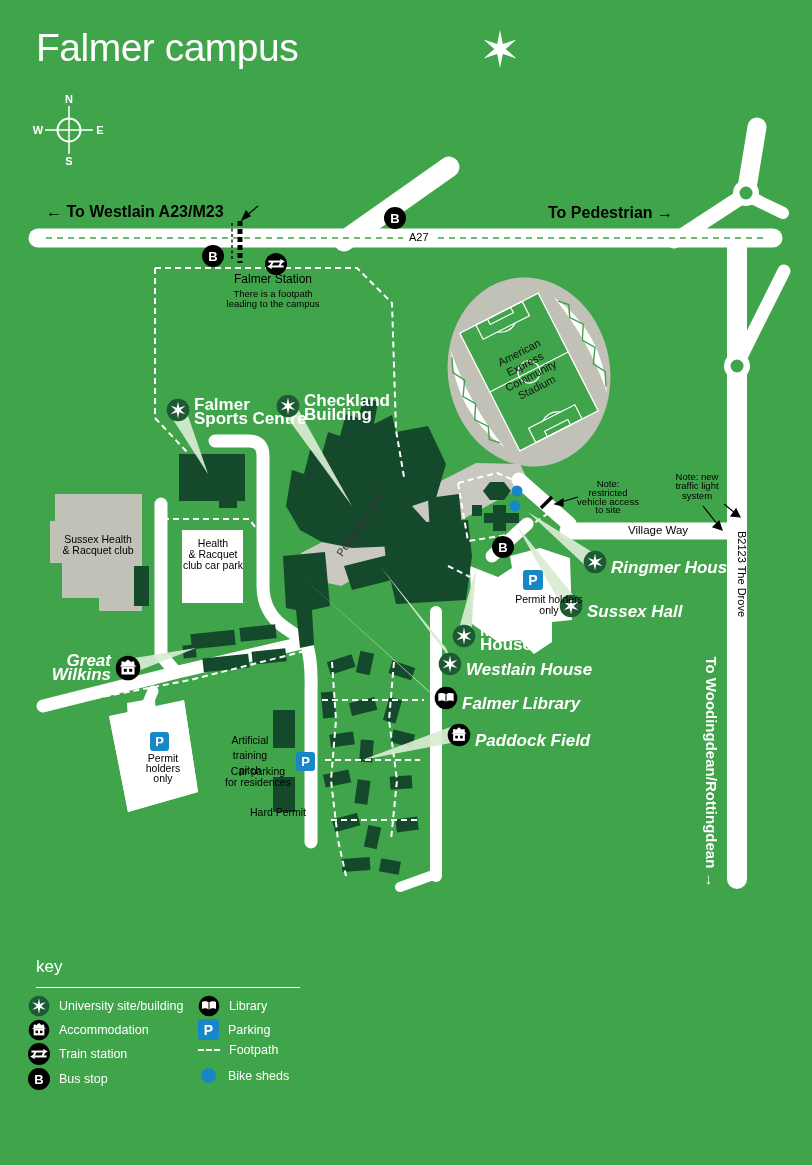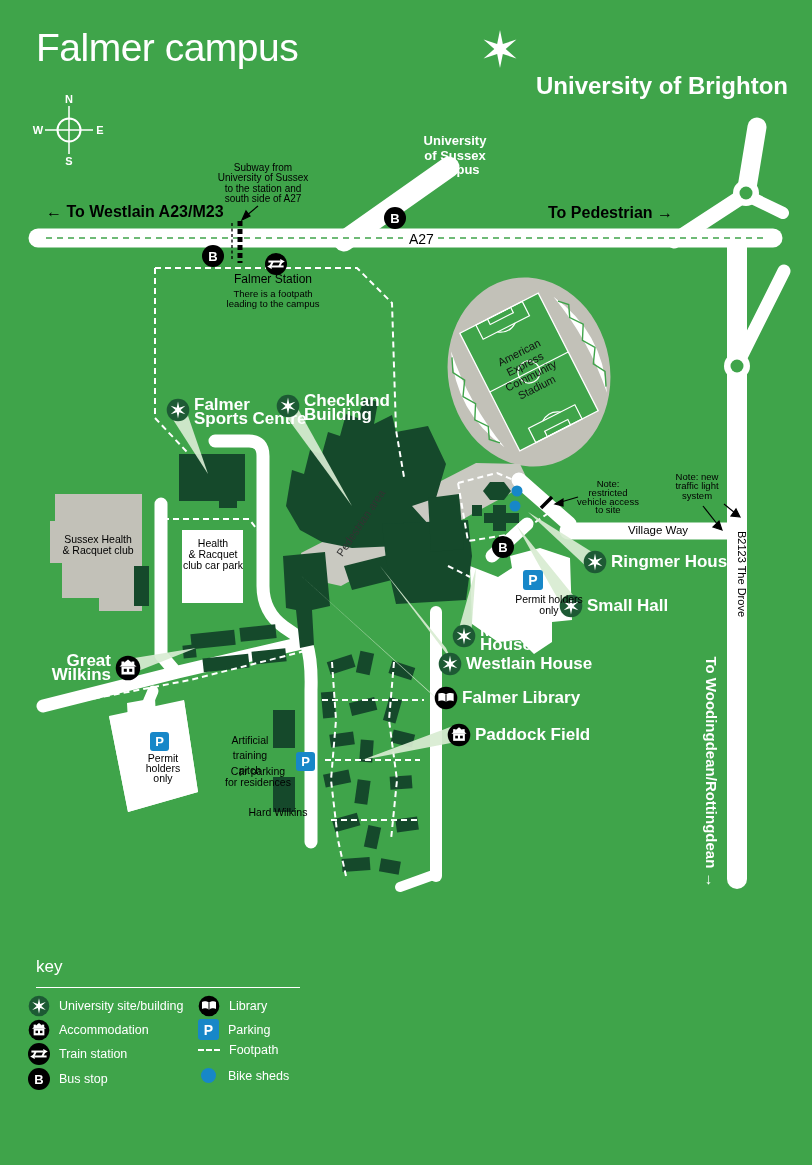--- a/index.html
+++ b/index.html
@@ -6,24 +6,24 @@
   #stage{position:relative;width:812px;height:1165px;background:#3fa44a;overflow:hidden;
          font-family:"Liberation Sans",sans-serif;}
   #map-svg{position:absolute;left:0;top:0;z-index:1;}
   .lbl{position:absolute;z-index:3;}
   .pre{white-space:pre-line;}
   .title{color:#fff;font-size:39px;font-weight:400;letter-spacing:-0.5px;}
   .logoname{color:#fff;font-size:24px;font-weight:bold;}
   .dirlbl{color:#000;font-size:16px;font-weight:bold;}
   .whitebold{color:#fff;font-weight:bold;font-size:13px;line-height:14.5px;text-align:center;}
   .note{color:#000;font-size:9.5px;line-height:10px;text-align:center;}
-  .roadlbl{color:#000;font-size:14px;}
+  .roadlbl{color:#000;font-size:11px;}
   .arealbl{color:#000;font-size:10.5px;line-height:11px;text-align:center;}
   .sitewrap{position:absolute;z-index:3;display:flex;gap:4px;align-items:flex-start;}
-  .sitewrap.center{align-items:center;}
+  .sitewrap.center{align-items:flex-end;font-style:italic;}
   .sitetext{color:#fff;font-weight:bold;font-size:17px;line-height:13.5px;white-space:pre-line;}
   .badge{display:flex;align-items:center;justify-content:center;border-radius:50%;}
   .busbadge{position:absolute;z-index:3;width:22px;height:22px;border-radius:50%;background:#000;
             color:#fff;font-weight:bold;font-size:13px;display:flex;align-items:center;justify-content:center;}
   .pbadge{position:absolute;z-index:3;background:#1787c8;color:#fff;font-weight:bold;
           border-radius:3px;display:flex;align-items:center;justify-content:center;}
   .keylabel{color:#fff;font-size:12.5px;}
   .keyrow{position:absolute;z-index:3;display:flex;align-items:center;gap:9px;}
   .keytitle{color:#fff;font-size:17px;}
   .keyline{position:absolute;z-index:3;height:1px;background:#fff;}
@@ -233,31 +233,23 @@
   </g>
 
   <use href="#sym-star" transform="translate(500,49) scale(1.9)" fill="#fff"></use>
 
   <text x="738" y="574" transform="rotate(90 738 574)" text-anchor="middle" font-size="11" fill="#000" font-family="Liberation Sans, sans-serif">B2123 The Drove</text>
   <text x="706" y="772" transform="rotate(90 706 772)" text-anchor="middle" font-size="15" font-weight="bold" fill="#fff" font-family="Liberation Sans, sans-serif">To Woodingdean/Rottingdean →</text>
   <text x="364" y="525" transform="rotate(-56 364 525)" text-anchor="middle" font-size="11" fill="#333" font-family="Liberation Sans, sans-serif">Pedestrian area</text>
 </svg>
 
 <div class="lbl title" style="left:36px;top:26px;">Falmer campus</div>
-<div class="lbl logoname" style="left:490px;top:72px;width:298px;text-align:right;">University of Brighton</div>
-
-<div class="lbl note pre" style="left:203px;top:163px;width:120px;font-size:10px;line-height:10.4px;">Subway from
-University of Sussex
-to the station and
-south side of A27</div>
+
 <div class="lbl dirlbl" style="left:46px;top:203px;">← To Westlain A23/M23</div>
 <div class="lbl dirlbl" style="left:548px;top:204px;">To Pedestrian →</div>
-<div class="lbl whitebold pre" style="left:405px;top:134px;width:100px;">University
-of Sussex
-campus</div>
 <div class="lbl roadlbl" style="left:409px;top:231px;">A27</div>
 <div class="lbl roadlbl" style="left:628px;top:524px;font-size:11.5px;">Village Way</div>
 
 <div class="busbadge" style="left:202px;top:245px;">
       <span>B</span>
     </div>
 <div class="busbadge" style="left:384px;top:207px;">
       <span>B</span>
     </div>
 <div class="busbadge" style="left:492px;top:536px;">
@@ -303,21 +295,21 @@
         <circle r="11.3" fill="#1d5a34"></circle>
         <use href="#sym-star" fill="#fff" transform="scale(0.85)"></use>
       </svg>
   <span class="sitetext">Ringmer House</span>
 </div>
 <div class="sitewrap center" style="left:559px;top:594px;">
   <svg class="icsvg" width="24" height="24" viewBox="-12 -12 24 24">
         <circle r="11.3" fill="#1d5a34"></circle>
         <use href="#sym-star" fill="#fff" transform="scale(0.85)"></use>
       </svg>
-  <span class="sitetext">Small Hall</span>
+  <span class="sitetext">Sussex Hall</span>
 </div>
 <div class="sitewrap" style="left:452px;top:624px;">
   <svg class="icsvg" width="24" height="24" viewBox="-12 -12 24 24">
         <circle r="11.3" fill="#1d5a34"></circle>
         <use href="#sym-star" fill="#fff" transform="scale(0.85)"></use>
       </svg>
   <span class="sitetext">Mayfield
 House</span>
 </div>
 <div class="sitewrap center" style="left:438px;top:652px;">
@@ -366,21 +358,21 @@
 holders
 only</div>
 <div class="lbl arealbl pre" style="left:215px;top:733px;width:70px;line-height:15px;">Artificial
 training
 pitch</div>
 <div class="lbl arealbl pre" style="left:213px;top:746px;width:90px;line-height:10.5px;margin-top:20px;">Car parking
 for residences</div>
 <div class="pbadge" style="left:296px;top:752px;width:19px;height:19px;font-size:13px;">
       <span>P</span>
     </div>
-<div class="lbl arealbl" style="left:238px;top:807px;width:80px;">Hard Wilkins</div>
+<div class="lbl arealbl" style="left:238px;top:807px;width:80px;">Hard Permit</div>
 
 <div class="lbl keytitle" style="left:36px;top:957px;">key</div>
 <div class="keyline" style="left:36px;top:987px;width:264px;"></div>
 
 <div class="keyrow" style="left:28px;top:995px;">
   <svg class="icsvg" width="22" height="22" viewBox="-12 -12 24 24">
         <circle r="11.3" fill="#1d5a34"></circle>
         <use href="#sym-star" fill="#fff" transform="scale(0.85)"></use>
       </svg>
   <span class="keylabel">University site/building</span>

